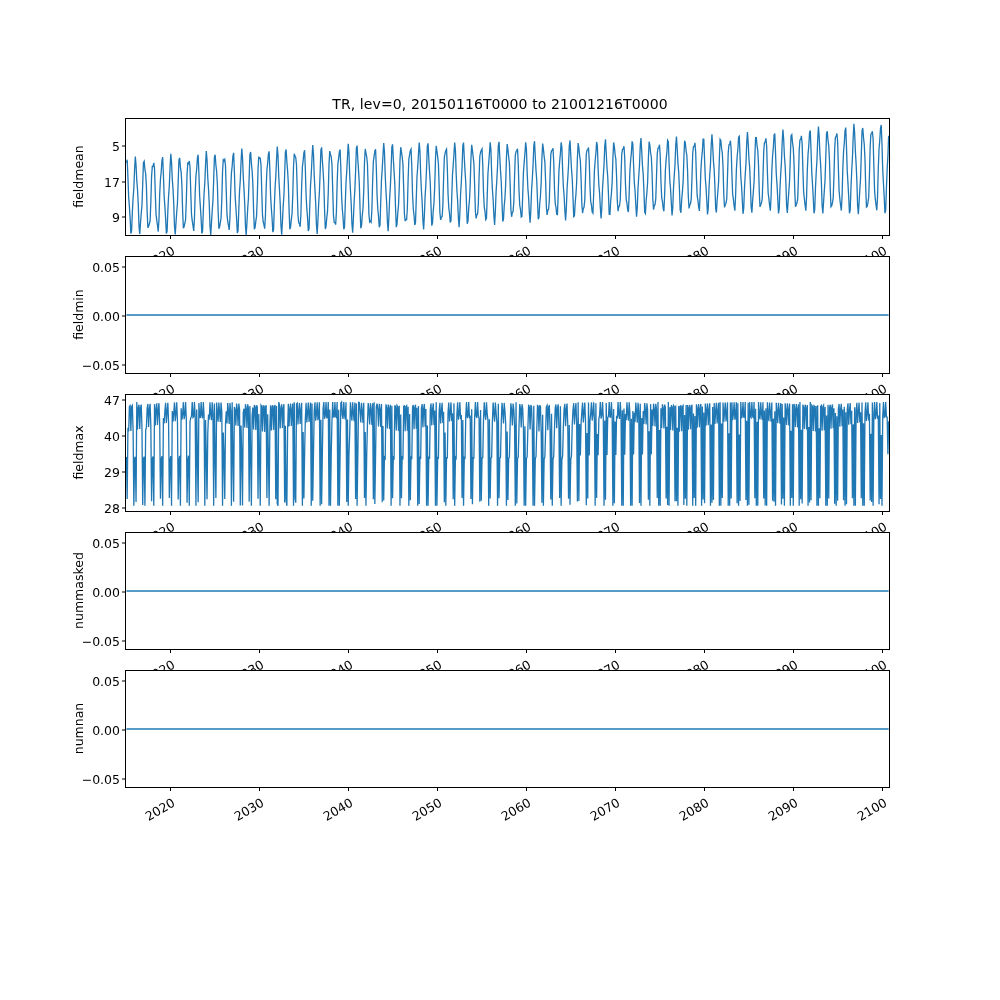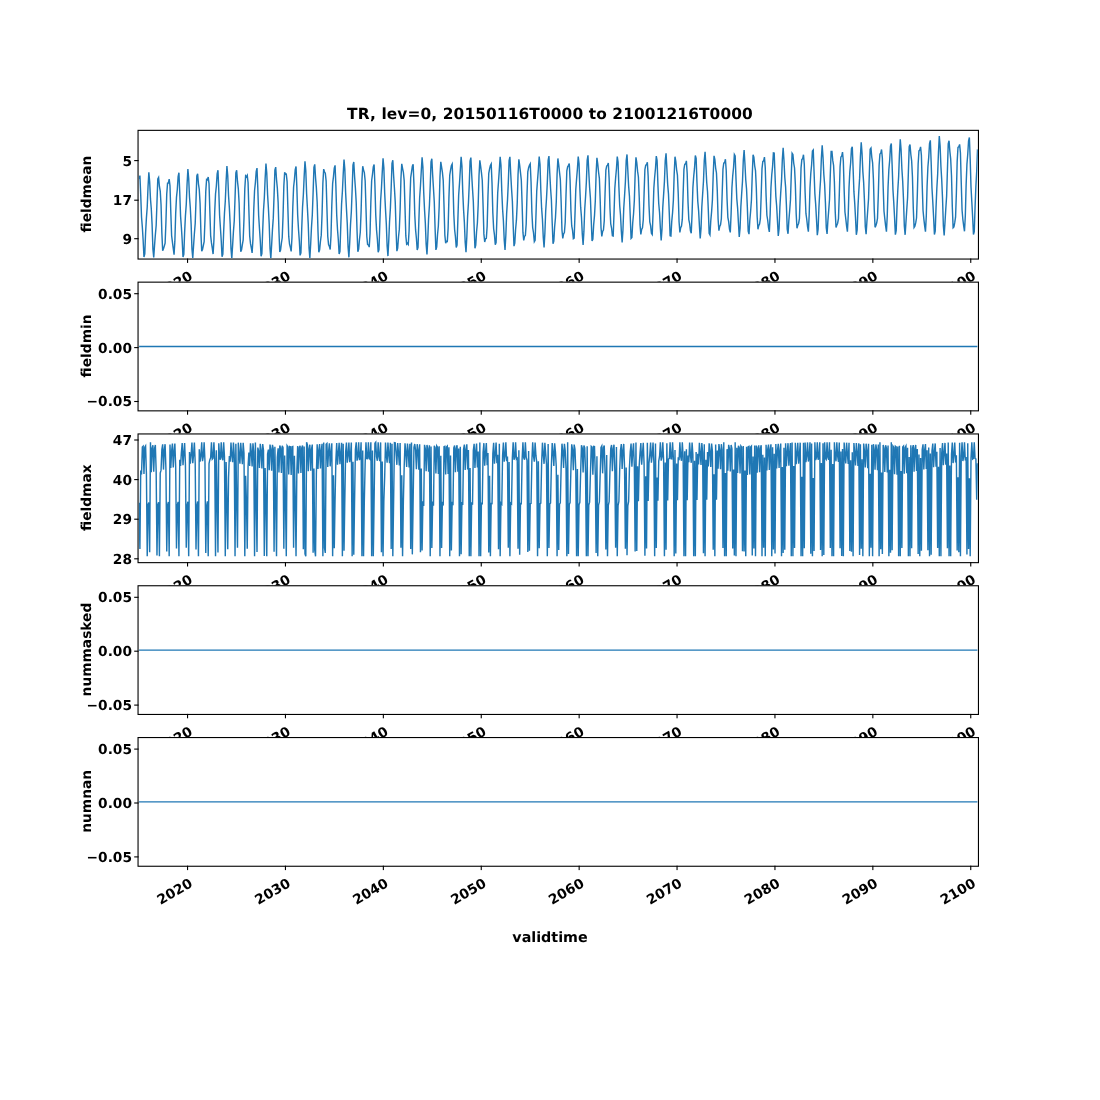--- a/index.html
+++ b/index.html
@@ -11,21 +11,20 @@
     width: 1000px;
     height: 1000px;
     font-family: "DejaVu Sans", sans-serif;
     color: #000000;
     overflow: hidden;
   }
   #figure {
     position: relative;
     width: 796px;
     height: 1000px;
-    font-weight: bold;
   }
   .fig-title {
     position: absolute;
     left: 0;
     top: 96px;
     width: 1000px;
     text-align: center;
     font-size: 14px;
     color: #000;
     letter-spacing: 0.1px;
@@ -269,15 +268,14 @@
       <div class="xtickmark" style="left: 489.244px;"></div>
       <div class="xtick-label" style="left: 447.244px; top: 124px; width: 42px;">2070</div>
       <div class="xtickmark" style="left: 578.198px;"></div>
       <div class="xtick-label" style="left: 536.198px; top: 124px; width: 42px;">2080</div>
       <div class="xtickmark" style="left: 667.151px;"></div>
       <div class="xtick-label" style="left: 625.151px; top: 124px; width: 42px;">2090</div>
       <div class="xtickmark" style="left: 756.105px;"></div>
       <div class="xtick-label" style="left: 714.105px; top: 124px; width: 42px;">2100</div>
     </div>
 
-  <div class="xlabel" style="top:845px;">validtime</div>
 
 </div>
 
 </body></html>

